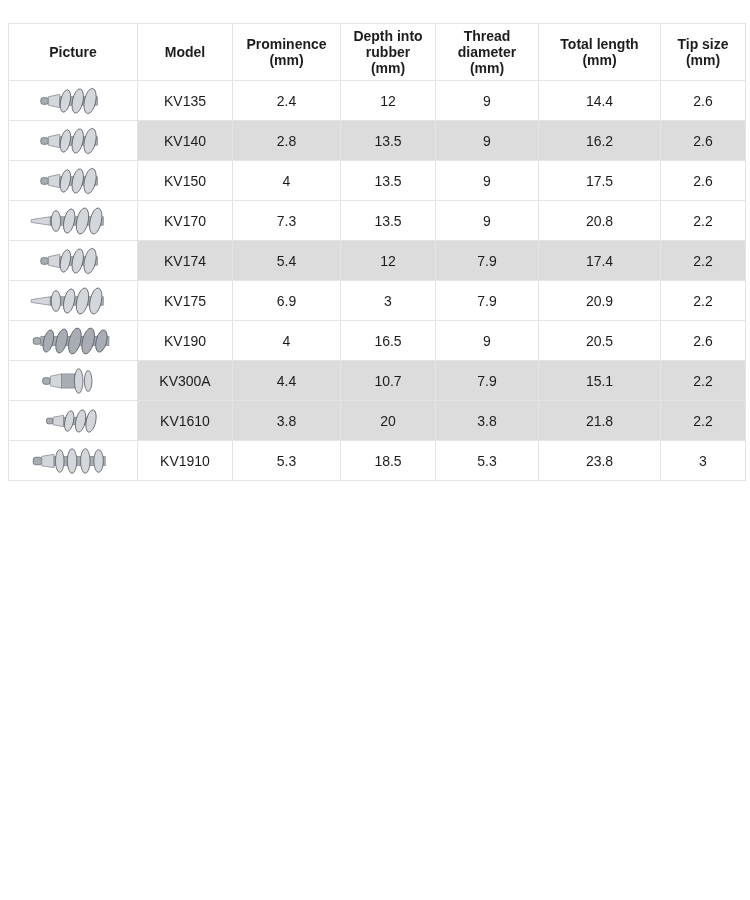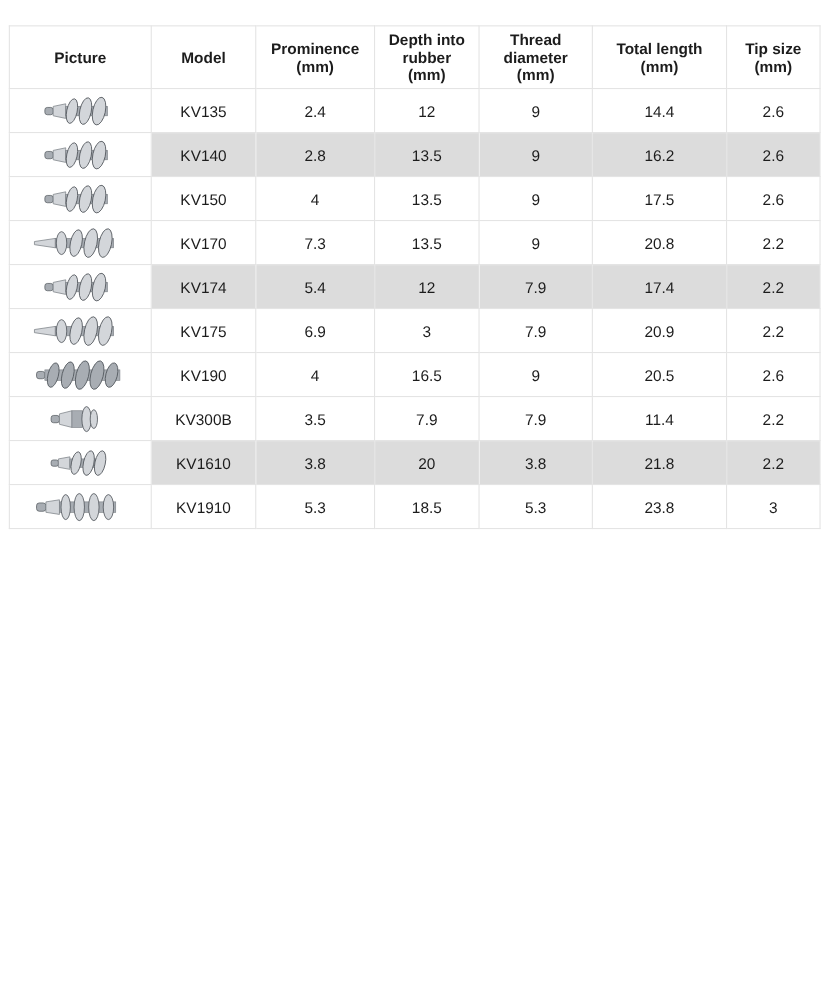--- a/index.html
+++ b/index.html
@@ -213,37 +213,37 @@
               </svg>
             </div>
           </td>
           <td>KV190</td>
           <td>4</td>
           <td>16.5</td>
           <td>9</td>
           <td>20.5</td>
           <td>2.6</td>
         </tr>
-        <tr>
-          <td class="pic">
-            <div class="photo">
-              <svg width="110" height="36" viewBox="0 0 116 38">
-                <rect x="30" y="15.5" width="8" height="7" rx="2.3333333333333335" fill="#a8adb3" stroke="#53585e" stroke-width="0.7"></rect>
-                <polygon points="38,14 50,11 50,27 38,24" fill="#d3d6da" stroke="#787d83" stroke-width="0.7"></polygon>
-                <rect x="50" y="11" width="10" height="16" fill="#a8adb3" stroke="#787d83" stroke-width="0.6"></rect>
-                <ellipse cx="64" cy="19" rx="4.5" ry="12" fill="#d3d6da" stroke="#53585e" stroke-width="0.8"></ellipse>
-                <ellipse cx="71" cy="19" rx="3.5" ry="9" fill="#d3d6da" stroke="#53585e" stroke-width="0.8"></ellipse>
-              </svg>
-            </div>
-          </td>
-          <td>KV300B</td>
-          <td>3.5</td>
+        <tr class="shaded">
+          <td class="pic">
+            <div class="photo">
+              <svg width="110" height="36" viewBox="0 0 116 38">
+                <rect x="26" y="15.5" width="8" height="7" rx="2.3333333333333335" fill="#a8adb3" stroke="#53585e" stroke-width="0.7"></rect>
+                <polygon points="34,14 46,11.5 46,26.5 34,24" fill="#d3d6da" stroke="#787d83" stroke-width="0.7"></polygon>
+                <rect x="46" y="11.5" width="14" height="15" fill="#a8adb3" stroke="#787d83" stroke-width="0.6"></rect>
+                <ellipse cx="64" cy="19" rx="4.5" ry="13" fill="#d3d6da" stroke="#53585e" stroke-width="0.8"></ellipse>
+                <ellipse cx="74" cy="19" rx="4" ry="11" fill="#d3d6da" stroke="#53585e" stroke-width="0.8"></ellipse>
+              </svg>
+            </div>
+          </td>
+          <td>KV300A</td>
+          <td>4.4</td>
+          <td>10.7</td>
           <td>7.9</td>
-          <td>7.9</td>
-          <td>11.4</td>
+          <td>15.1</td>
           <td>2.2</td>
         </tr>
         <tr class="shaded">
           <td class="pic">
             <div class="photo">
               <svg width="110" height="36" viewBox="0 0 116 38">
                 <rect x="30" y="16" width="7" height="6" rx="2" fill="#a8adb3" stroke="#53585e" stroke-width="0.7"></rect>
                 <polygon points="37,15 48,13 48,25 37,23" fill="#d3d6da" stroke="#787d83" stroke-width="0.7"></polygon>
                 <rect x="48" y="15" width="30" height="8" fill="#a8adb3" stroke="#787d83" stroke-width="0.6"></rect>
                 <ellipse cx="54" cy="19" rx="4.5" ry="11" fill="#d3d6da" stroke="#53585e" stroke-width="0.8" transform="rotate(12 54 19)"></ellipse>

